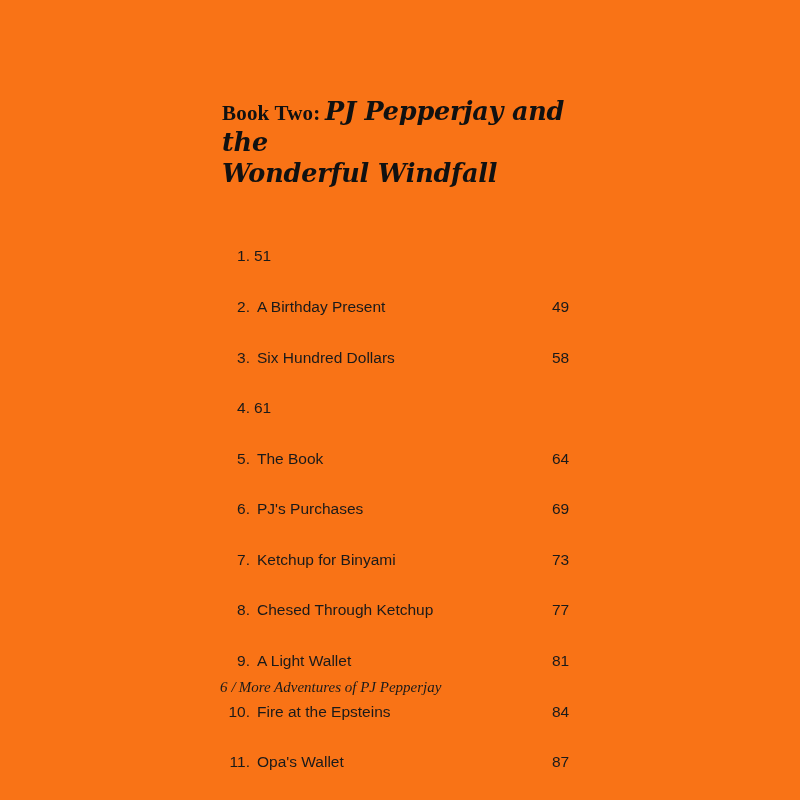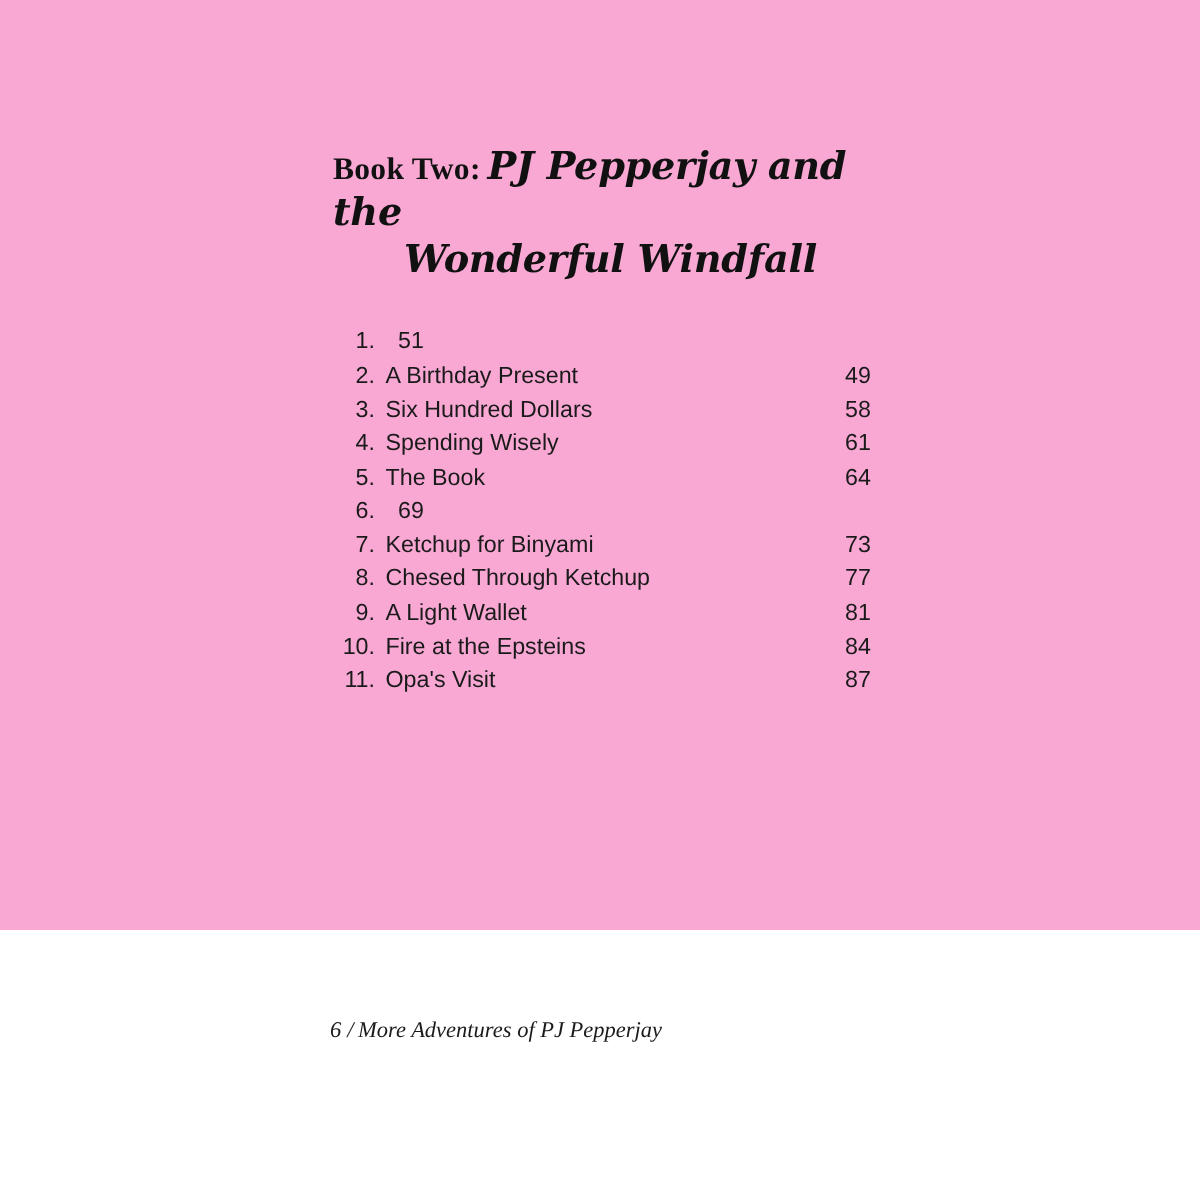--- a/index.html
+++ b/index.html
@@ -10,37 +10,36 @@
   body {
     width: 800px;
     height: 800px;
     font-family: "Liberation Sans", sans-serif;
     color: #1a1a1a;
     overflow: hidden;
   }
   .page {
     position: relative;
     width: 800px;
-    height: 620px;
-    background: #f9a8d4;
+    height: 800px;
+    background: #f97316;
   }
   .content {
     position: absolute;
     left: 222px;
     top: 96px;
     width: 370px;
   }
   
   .heading {
     margin: 0 0 28px 0;
     line-height: 1.22;
   }
   .heading-line {
     display: block;
-    text-align: center;
   }
   .heading-line.first {
     text-align: left;
   }
   .book-label {
     font-family: "Liberation Serif", serif;
     font-weight: bold;
     font-size: 21px;
     letter-spacing: 0.2px;
     color: #111111;
@@ -74,22 +73,23 @@
     letter-spacing: 0;
   }
   .toc-title {
     flex: 1 1 auto;
     padding-left: 7px;
     white-space: nowrap;
     overflow: hidden;
   }
   .toc-page {
     flex: 0 0 40px;
-    text-align: center;
+    text-align: left;
     padding-left: 4px;
+    margin-top: 28px;
   }
   
   .footer {
     position: absolute;
     left: 220px;
     top: 679px;
     font-family: "Liberation Serif", serif;
     font-style: italic;
     font-size: 15px;
     color: #1a1a1a;
@@ -129,30 +129,30 @@
         <span class="toc-title">A Birthday Present</span>
         <span class="toc-page">49</span>
       </li>
       <li class="toc-row">
         <span class="toc-num">3.</span>
         <span class="toc-title">Six Hundred Dollars</span>
         <span class="toc-page">58</span>
       </li>
       <li class="toc-row">
         <span class="toc-num">4.</span>
-        <span class="toc-title">Spending Wisely</span>
         <span class="toc-page">61</span>
       </li>
       <li class="toc-row">
         <span class="toc-num">5.</span>
         <span class="toc-title">The Book</span>
         <span class="toc-page">64</span>
       </li>
       <li class="toc-row">
         <span class="toc-num">6.</span>
+        <span class="toc-title">PJ's Purchases</span>
         <span class="toc-page">69</span>
       </li>
       <li class="toc-row">
         <span class="toc-num">7.</span>
         <span class="toc-title">Ketchup for Binyami</span>
         <span class="toc-page">73</span>
       </li>
       <li class="toc-row">
         <span class="toc-num">8.</span>
         <span class="toc-title">Chesed Through Ketchup</span>
@@ -163,21 +163,21 @@
         <span class="toc-title">A Light Wallet</span>
         <span class="toc-page">81</span>
       </li>
       <li class="toc-row">
         <span class="toc-num">10.</span>
         <span class="toc-title">Fire at the Epsteins</span>
         <span class="toc-page">84</span>
       </li>
       <li class="toc-row">
         <span class="toc-num">11.</span>
-        <span class="toc-title">Opa's Visit</span>
+        <span class="toc-title">Opa's Wallet</span>
         <span class="toc-page">87</span>
       </li>
     </ul>
 
   </div>
 
   <div class="footer">
     <span class="folio">6</span><span class="sep">/</span><span>More Adventures of PJ Pepperjay</span>
   </div>
 

